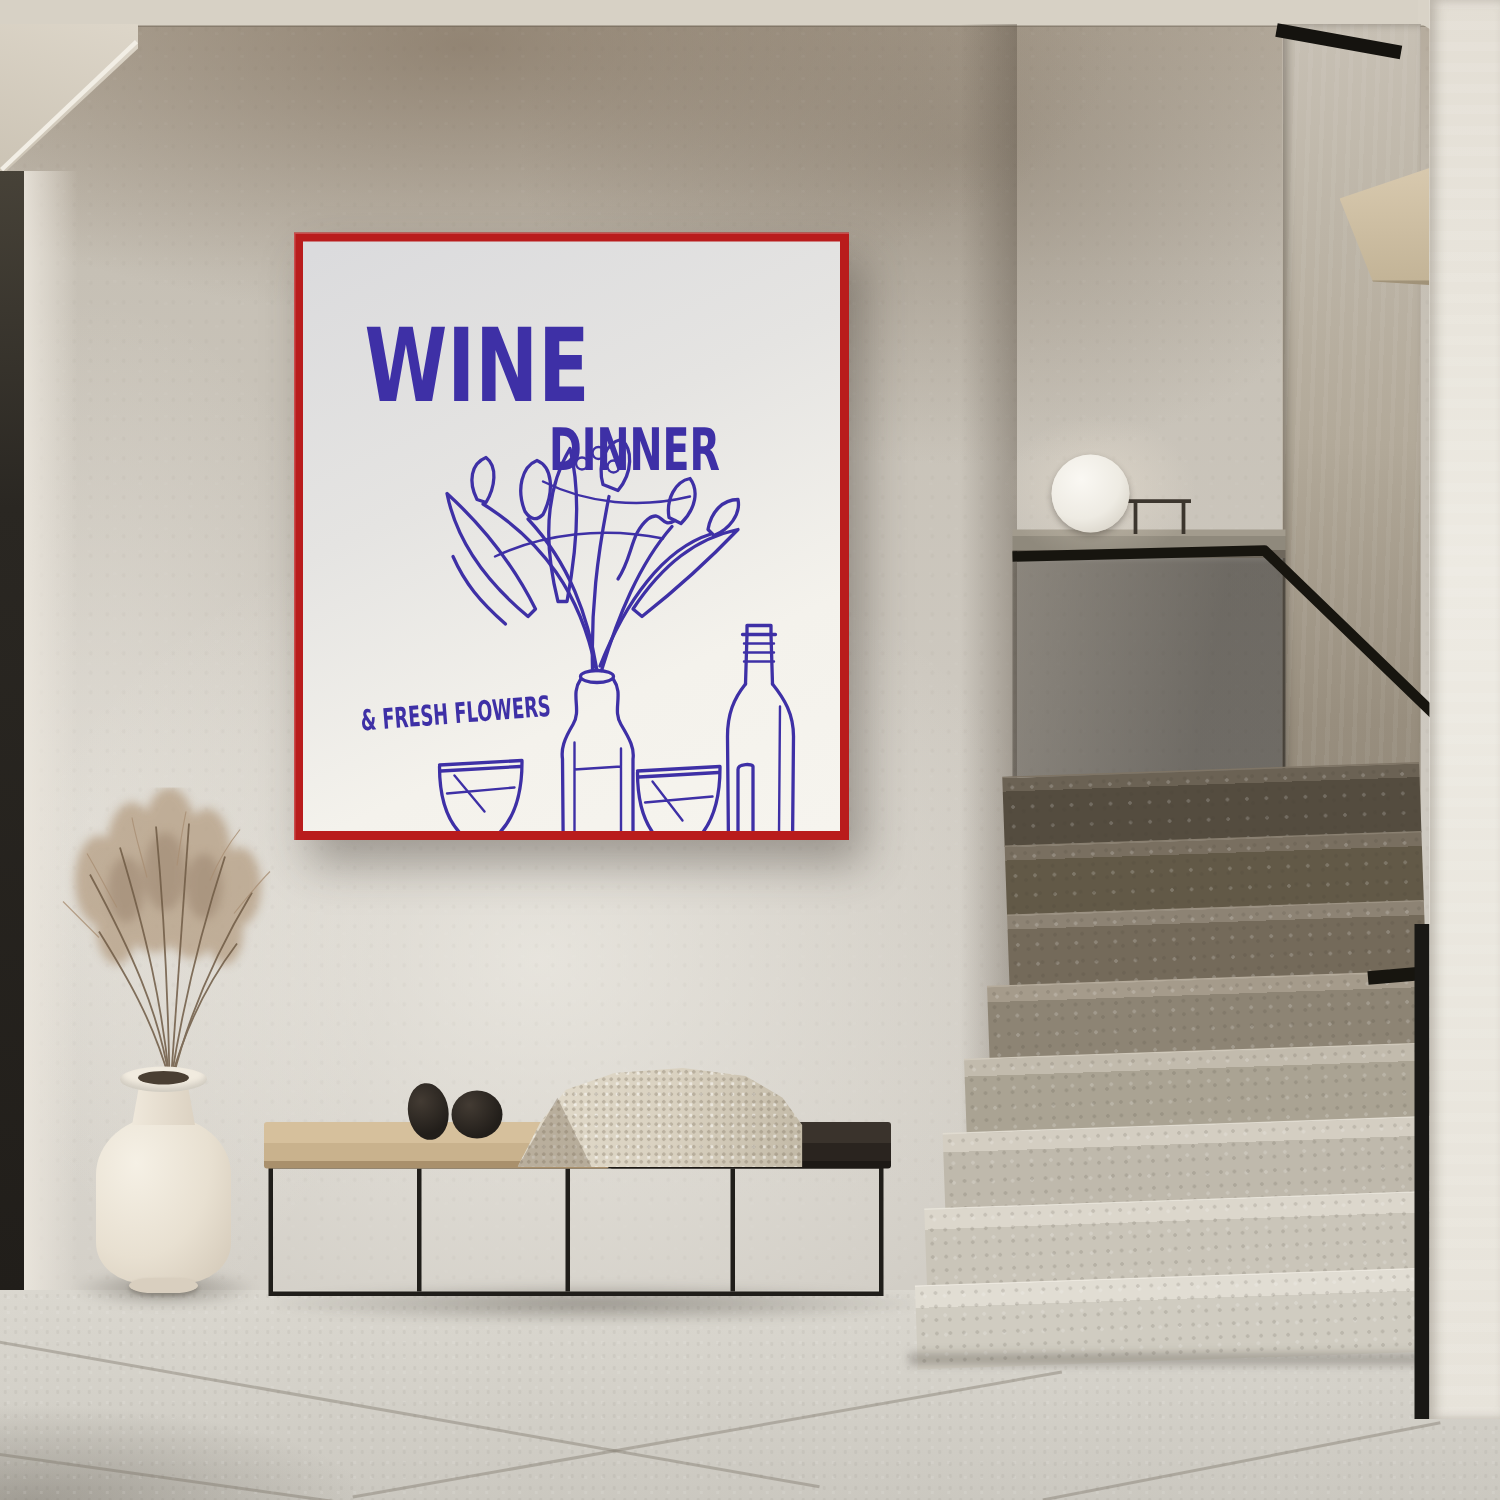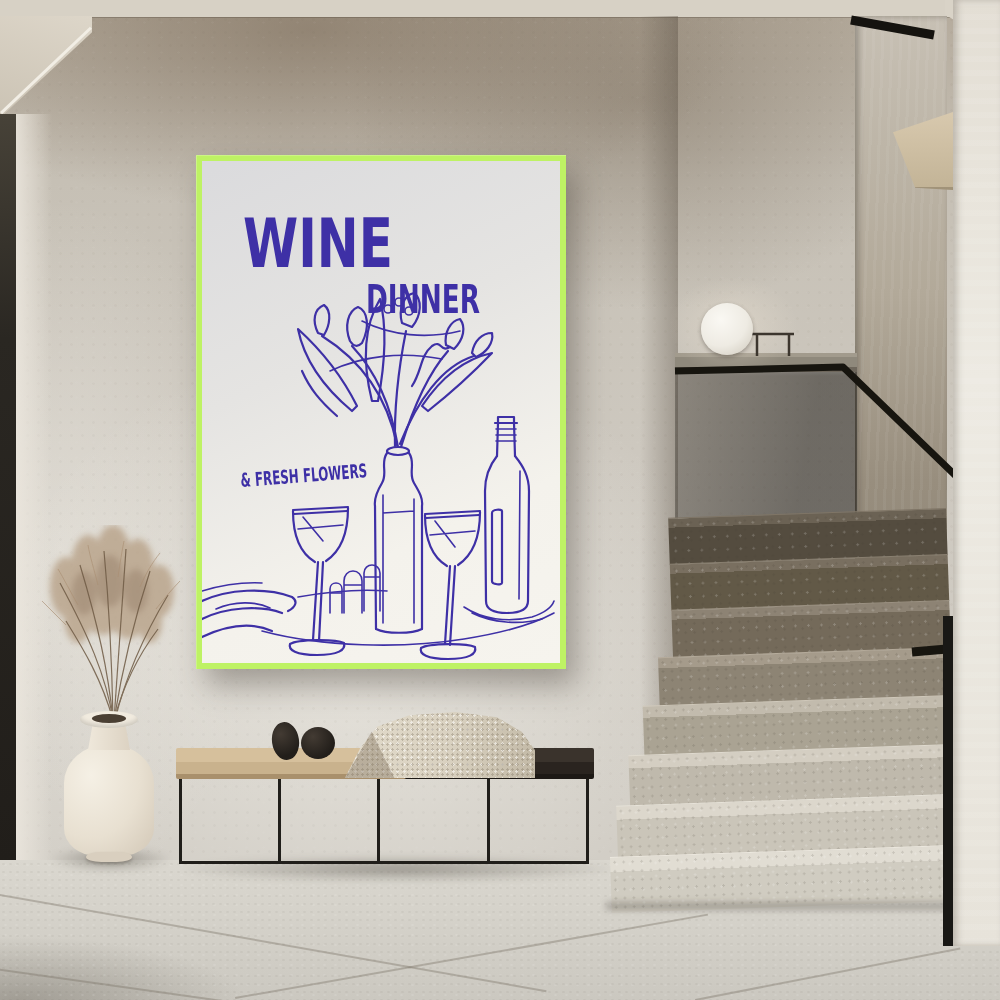--- a/index.html
+++ b/index.html
@@ -112,21 +112,21 @@
   .rail-svg{left:0;top:0;width:1000px;height:1000px;z-index:4;pointer-events:none;}
 
   
   .right-column{left:953px;top:0;width:47px;height:946px;z-index:6;
     background:
       repeating-linear-gradient(180deg,rgba(255,255,255,.07) 0 6px,rgba(0,0,0,0) 6px 14px),
       linear-gradient(180deg,#e3ded4 0%,#edeae2 40%,#e7e3da 100%);
     box-shadow:inset 4px 0 7px rgba(90,80,66,.3);}
 
   
-  .poster-frame{left:196px;top:155px;width:370px;height:514px;background:#bef264;z-index:7;
+  .poster-frame{left:196px;top:155px;width:370px;height:405px;background:#b91c1c;z-index:7;
     padding:6px;box-sizing:border-box;
     box-shadow:10px 16px 28px rgba(55,48,40,.38), inset 1px 1px 0 rgba(255,255,255,.22);}
   .poster-paper{position:relative;width:100%;height:100%;overflow:hidden;
     background:linear-gradient(155deg,#dbdbdd 2%,#e5e4e2 38%,#f4f2ec 72%,#f6f4ee 100%);}
   .poster-paper svg{position:absolute;left:0;top:0;}
   .ink{stroke:#3e30a6;fill:none;stroke-width:2.2;stroke-linecap:round;stroke-linejoin:round;}
   .ink-thin{stroke:#3e30a6;fill:none;stroke-width:1.6;stroke-linecap:round;}
   .ink-text{fill:#3e30a6;font-weight:bold;}
 
   

